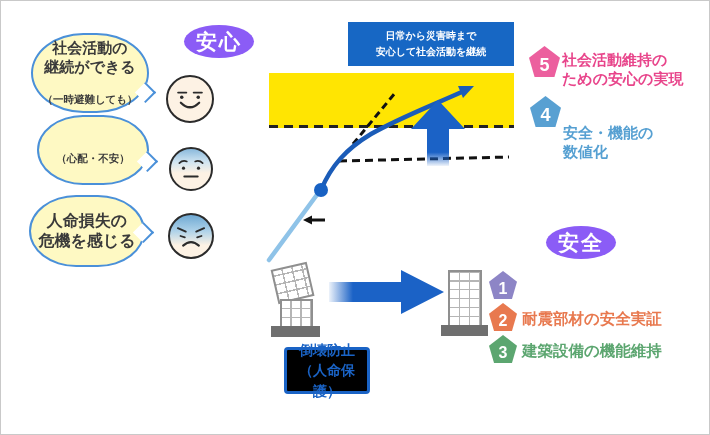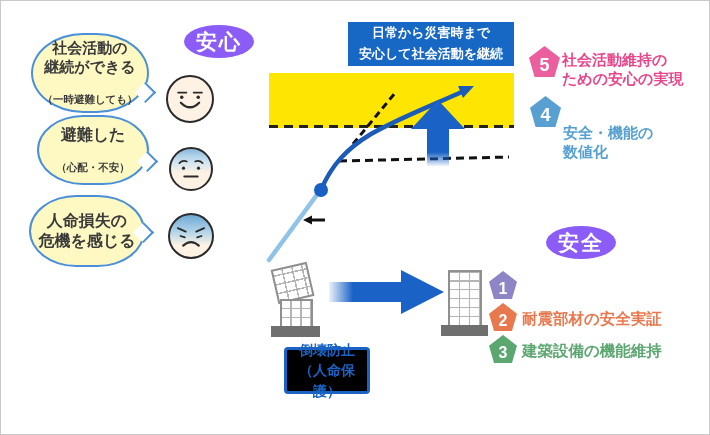--- a/index.html
+++ b/index.html
@@ -19,21 +19,21 @@
   .face{position:absolute;border-radius:50%;border:2.5px solid #2b2b2b;box-sizing:border-box;z-index:3;}
   .face svg{position:absolute;left:0;top:0;width:100%;height:100%;}
   .face.happy{background:#fdf2e4;}
   .face.worried{background:linear-gradient(#8ab9dc 0%,#cfe4f1 32%,#fdf2e4 60%);}
   .face.distressed{background:linear-gradient(#6fa9d3 0%,#aed2e9 38%,#fdf2e4 72%);}
 
   
   .pill{position:absolute;background:#8b5cf6;color:#fff;font-weight:bold;font-size:21px;letter-spacing:2px;
         border-radius:50%;display:flex;align-items:center;justify-content:center;z-index:3;}
   .banner{position:absolute;left:347px;top:21px;width:166px;height:44px;background:#1767c4;color:#fff;
-          font-weight:bold;font-size:13px;line-height:1.6;display:flex;flex-direction:column;
+          font-weight:bold;font-size:10px;line-height:1.6;display:flex;flex-direction:column;
           align-items:center;justify-content:center;text-align:center;z-index:3;}
 
   
   .yellow-band{position:absolute;left:268px;top:72px;width:245px;height:55px;background:#ffe502;z-index:1;}
   .white-box{position:absolute;left:267px;top:184px;width:56px;height:75px;background:#ffffff;z-index:1;}
   .overlay{position:absolute;left:0;top:0;width:710px;height:435px;z-index:5;pointer-events:none;}
 
   
   .bblock{position:absolute;background:#fff;border:2px solid #8f8f8f;box-sizing:border-box;
     background-image:repeating-linear-gradient(0deg,transparent 0 7.5px,#b5b5b5 7.5px 9px),
@@ -83,21 +83,20 @@
   </div>
 
   <div class="bubble" style="left:30px;top:32px;width:118px;height:80px;">
     <span class="l">社会活動の</span>
     <span class="l">継続ができる</span>
     <span class="note">（一時避難しても）</span>
   </div>
   <div class="tail" style="left:137px;top:84px;"></div>
 
   <div class="bubble" style="left:36px;top:114px;width:112px;height:70px;">
-    <span class="l2">避難した</span>
     <span class="note">（心配・不安）</span>
   </div>
   <div class="tail" style="left:139px;top:153px;"></div>
 
   <div class="bubble" style="left:28px;top:194px;width:116px;height:72px;">
     <span class="l2">人命損失の</span>
     <span class="l2">危機を感じる</span>
   </div>
   <div class="tail" style="left:135px;top:224px;"></div>
 

